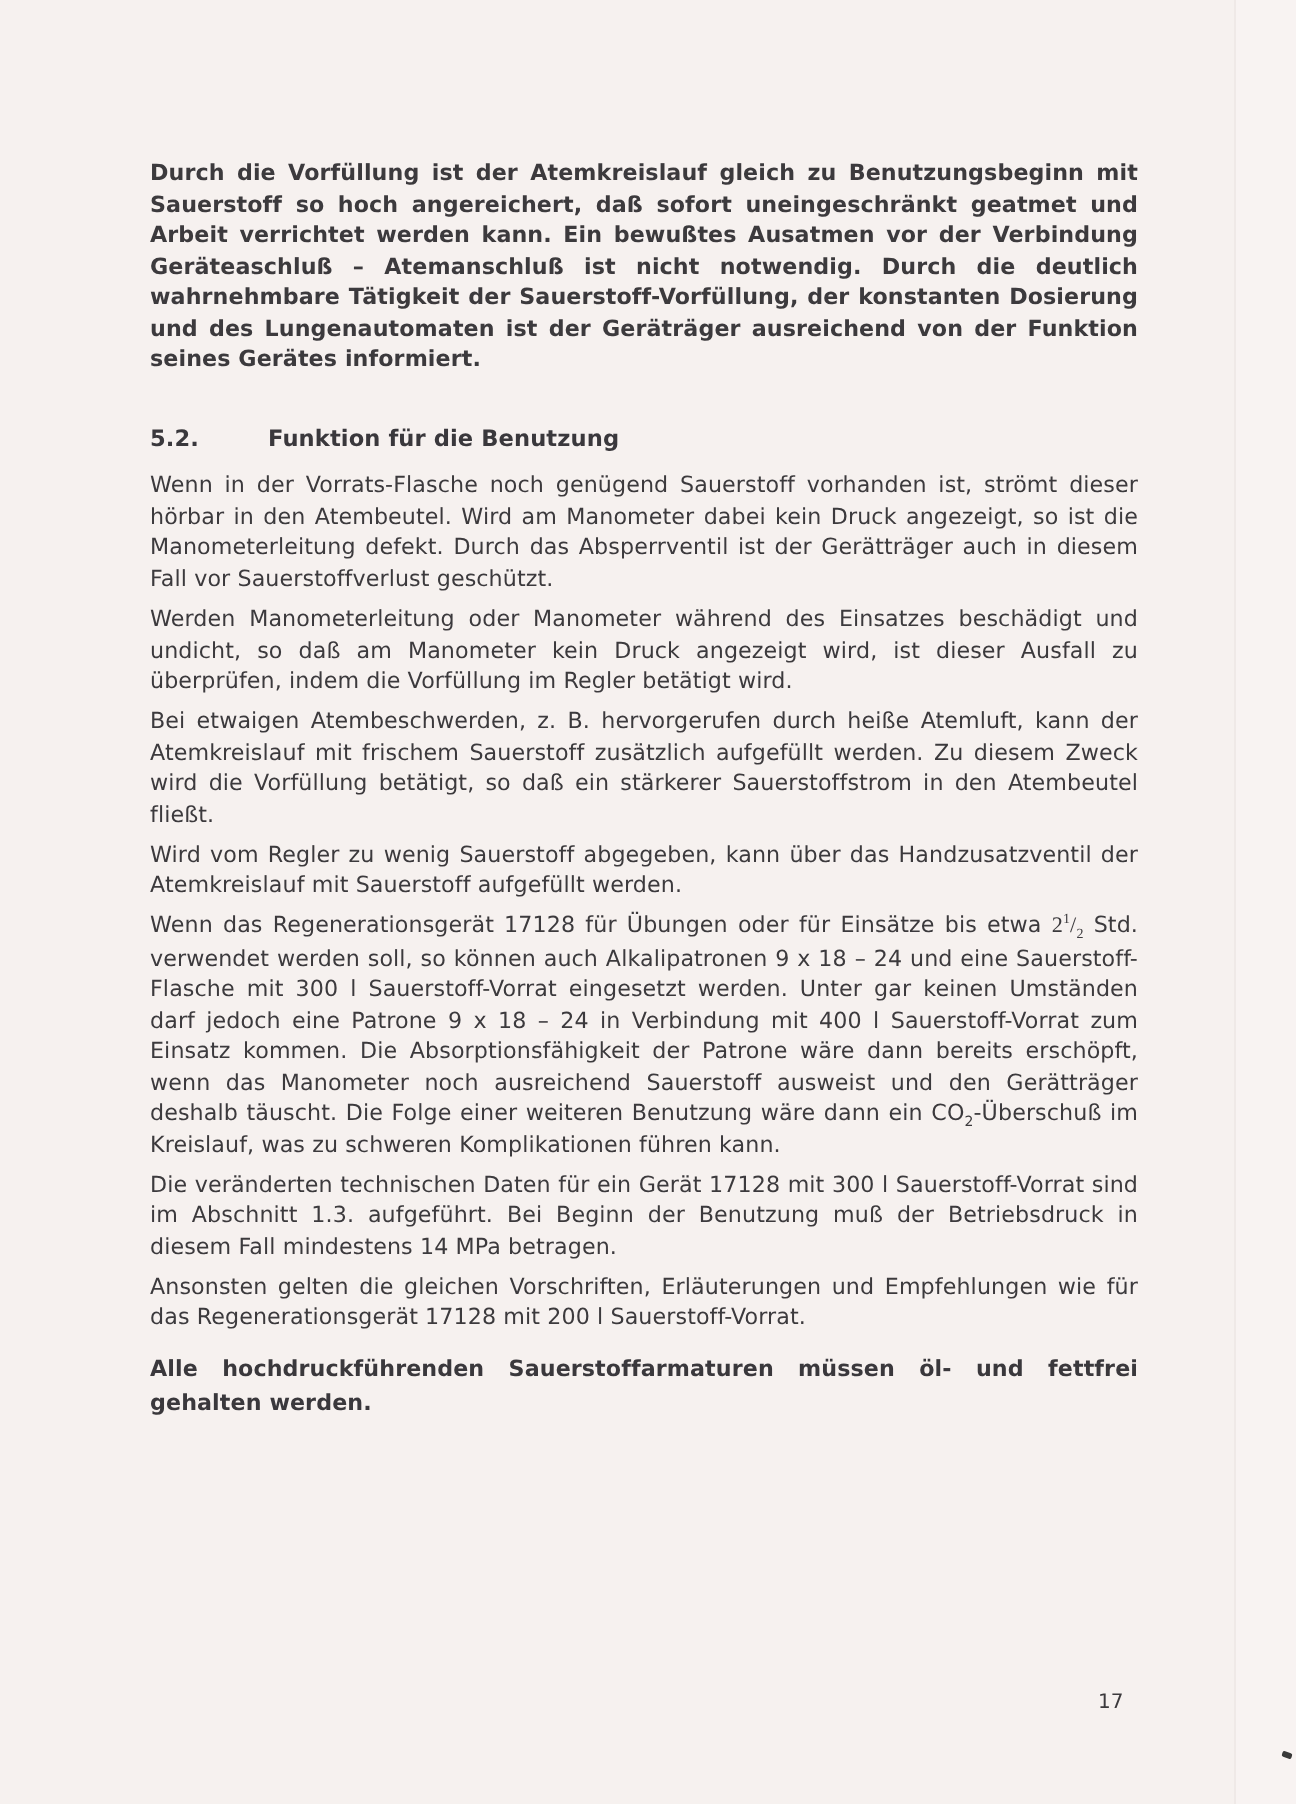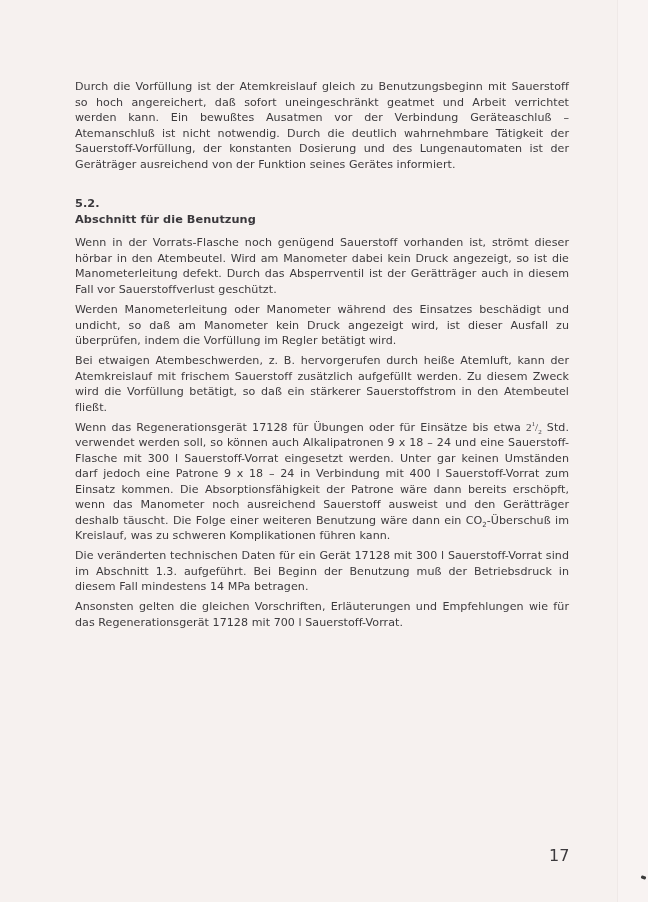--- a/index.html
+++ b/index.html
@@ -21,40 +21,39 @@
     width: 494px;
     font-size: 11.1px;
     line-height: 15.55px;
     letter-spacing: 0.05px;
   }
   p {
     margin: 0 0 4.4px 0;
     text-align: justify;
     hyphens: manual;
   }
-  .first { margin-bottom: 12px; }
+  .first { margin-bottom: 12px; font-weight: bold; }
   .heading {
     margin: 24px 0 8px 0;
     display: flex;
     font-weight: bold;
     font-size: 11.3px;
     color: #3a383c;
-    flex-direction: column;
   }
   .heading .num { width: 59px; }
   .bold-note {
     font-weight: bold;
     margin-top: 9px;
     line-height: 17px;
     color: #3a383c;
   }
   .page-number {
     position: absolute;
     left: 549px; top: 846px;
-    font-size: 16px;
+    font-size: 10px;
     color: #3c3a3d;
   }
   .mark {
     position: absolute; left: 641px; top: 876px;
     width: 5px; height: 3px; background: #3a3a3a;
     transform: rotate(20deg);
     border-radius: 1px;
   }
   sup, sub { font-size: 7px; line-height: 0; }
   .frac { white-space: nowrap; font-family: Liberation Serif, serif; }
@@ -62,28 +61,30 @@
 </head>
 <body>
 
 <div class="page-edge"></div>
 
 <div class="content">
   <p class="first">Durch die Vorfüllung ist der Atemkreislauf gleich zu Benutzungsbeginn mit Sauer­stoff so hoch angereichert, daß sofort uneingeschränkt geatmet und Arbeit ver­richtet werden kann. Ein bewußtes Ausatmen vor der Verbindung Geräteaschluß – Atemanschluß ist nicht notwendig. Durch die deutlich wahrnehmbare Tätigkeit der Sauerstoff-Vorfüllung, der konstanten Dosierung und des Lungenautomaten ist der Geräträger ausreichend von der Funktion seines Gerätes informiert.</p>
 
   <div class="heading">
     <span class="num">5.2.</span>
-    <span>Abschnitt für die Benutzung</span>
+    <span>Funktion für die Benutzung</span>
   </div>
 
   <p>Wenn in der Vorrats-Flasche noch genügend Sauerstoff vorhanden ist, strömt dieser hörbar in den Atembeutel. Wird am Manometer dabei kein Druck ange­zeigt, so ist die Manometerleitung defekt. Durch das Absperrventil ist der Gerät­träger auch in diesem Fall vor Sauerstoffverlust geschützt.</p>
   <p>Werden Manometerleitung oder Manometer während des Einsatzes beschädigt und undicht, so daß am Manometer kein Druck angezeigt wird, ist dieser Ausfall zu überprüfen, indem die Vorfüllung im Regler betätigt wird.</p>
   <p>Bei etwaigen Atembeschwerden, z. B. hervorgerufen durch heiße Atemluft, kann der Atemkreislauf mit frischem Sauerstoff zusätzlich aufgefüllt werden. Zu die­sem Zweck wird die Vorfüllung betätigt, so daß ein stärkerer Sauerstoffstrom in den Atembeutel fließt.</p>
+  <p>Wird vom Regler zu wenig Sauerstoff abgegeben, kann über das Handzusatz­ventil der Atemkreislauf mit Sauerstoff aufgefüllt werden.</p>
 
   <p><span>Wenn das Regenerationsgerät 17128 für Übungen oder für Einsätze bis etwa </span><span class="frac"><span>2</span><sup>1</sup>/<sub>2</sub></span><span> Std. verwendet werden soll, so können auch Alkalipatronen 9 x 18 – 24 und eine Sauerstoff-Flasche mit 300 l Sauerstoff-Vorrat eingesetzt werden. Unter gar keinen Umständen darf jedoch eine Patrone 9 x 18 – 24 in Verbindung mit 400 l Sauerstoff-Vorrat zum Einsatz kommen. Die Absorptionsfähigkeit der Patrone wäre dann bereits erschöpft, wenn das Manometer noch ausreichend Sauerstoff ausweist und den Gerätträger deshalb täuscht. Die Folge einer weiteren Be­nutzung wäre dann ein CO</span><sub>2</sub><span>-Überschuß im Kreislauf, was zu schweren Kompli­kationen führen kann.</span></p>
 
   <p>Die veränderten technischen Daten für ein Gerät 17128 mit 300 l Sauerstoff-Vor­rat sind im Abschnitt 1.3. aufgeführt. Bei Beginn der Benutzung muß der Betriebs­druck in diesem Fall mindestens 14 MPa betragen.</p>
-  <p>Ansonsten gelten die gleichen Vorschriften, Erläuterungen und Empfehlungen wie für das Regenerationsgerät 17128 mit 700 l Sauerstoff-Vorrat.</p>
+  <p>Ansonsten gelten die gleichen Vorschriften, Erläuterungen und Empfehlungen wie für das Regenerationsgerät 17128 mit 200 l Sauerstoff-Vorrat.</p>
 
+  <p class="bold-note">Alle hochdruckführenden Sauerstoffarmaturen müssen öl- und fettfrei gehalten werden.</p>
 </div>
 
 <div class="page-number">17</div>
 <div class="mark"></div>
 
 </body></html>

